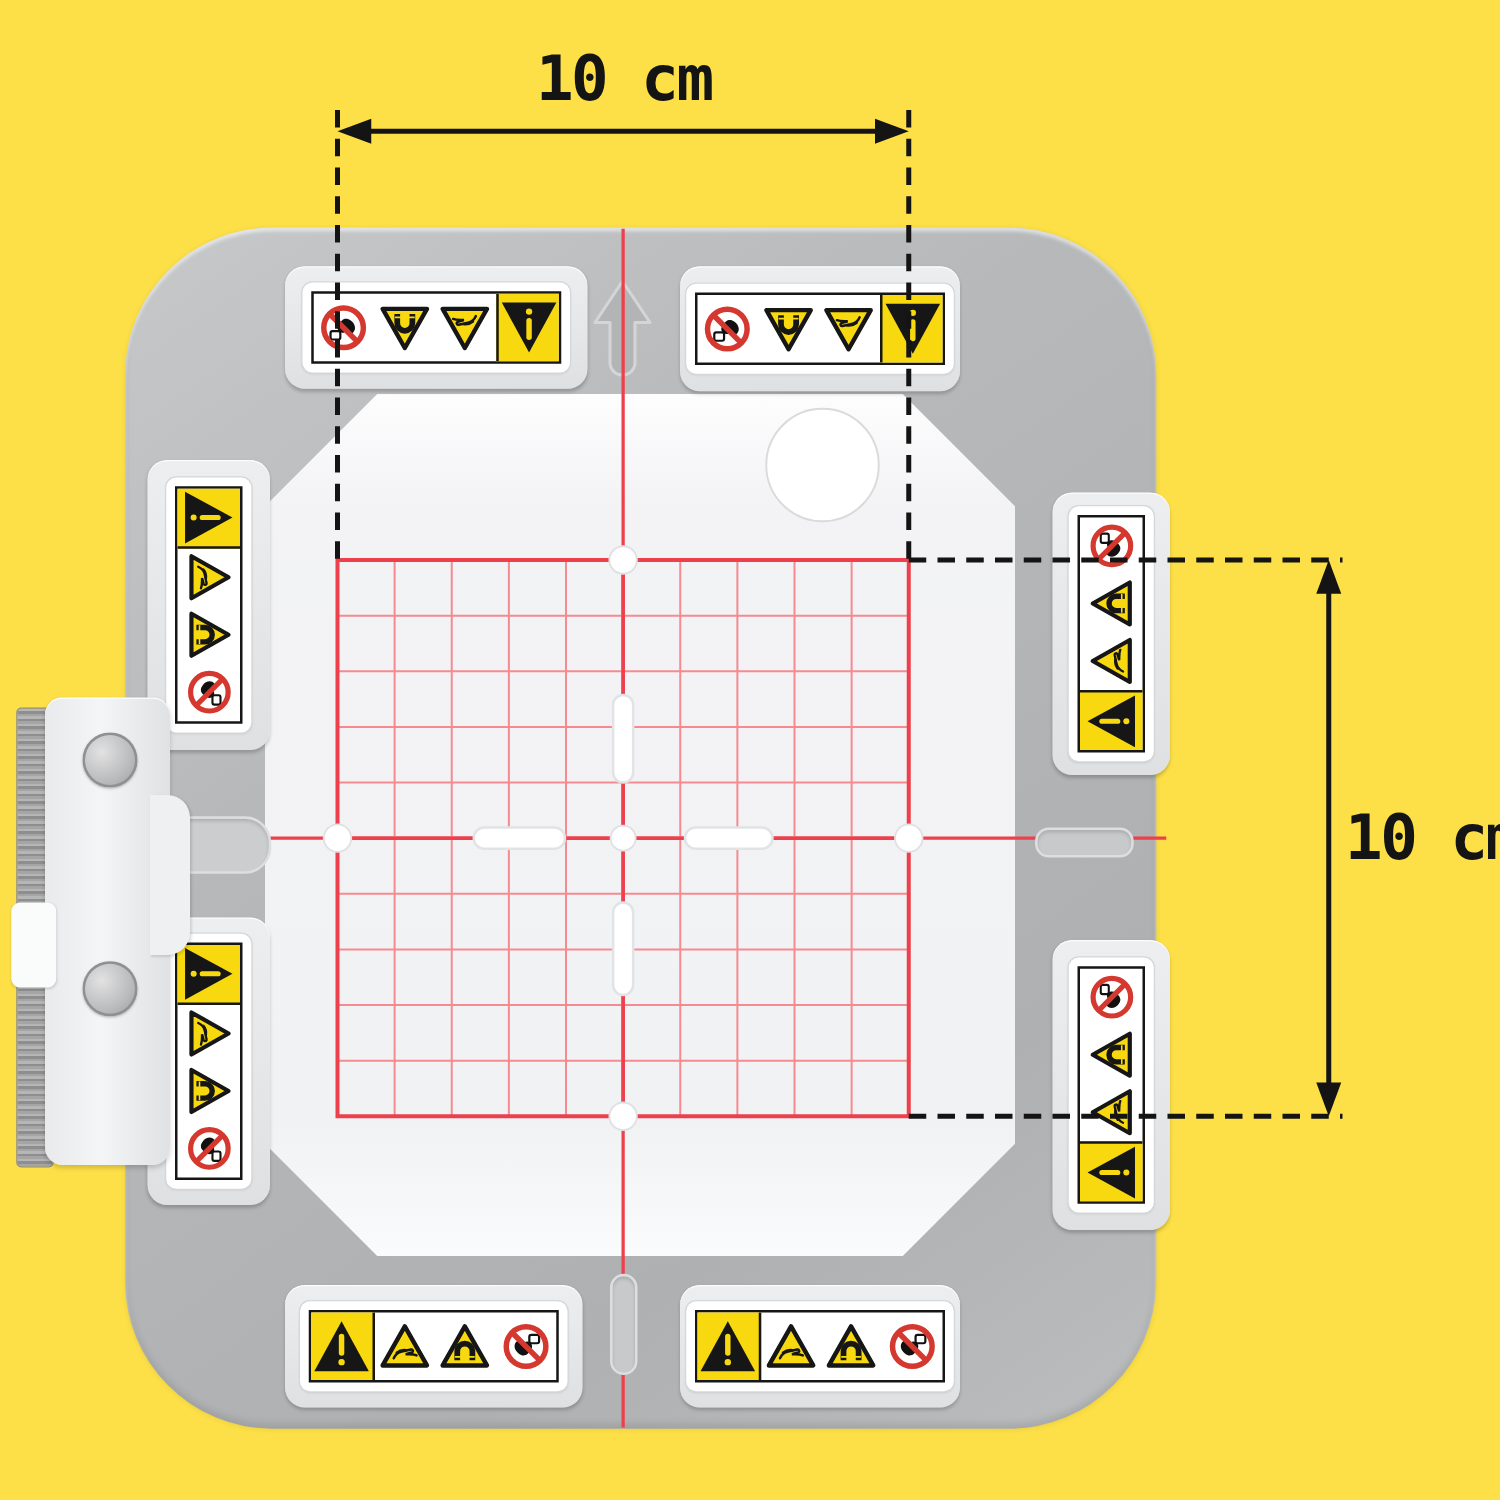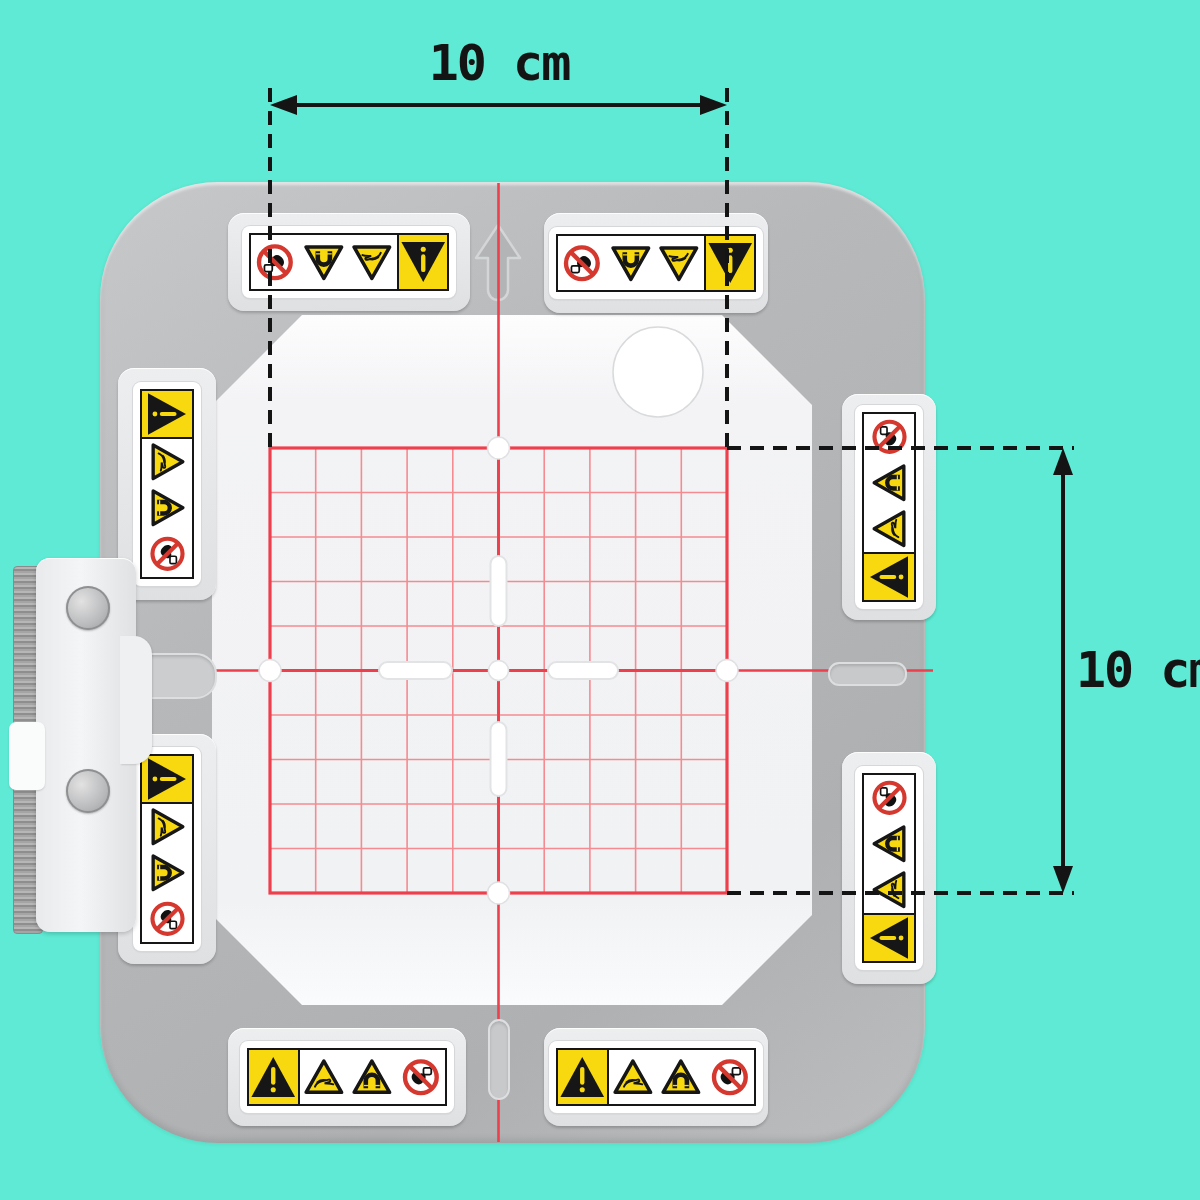--- a/index.html
+++ b/index.html
@@ -1,16 +1,16 @@
 <!DOCTYPE html>
 <html style="--frame_gray: #b7b9bb; --tab_gray: #e6e7e9; --fabric: #f3f3f5; --grid_major_red: #ee3f4c; --grid_minor_red: #f58b91; --warning_yellow: #f8d90f; --prohibition_red: #d4382e; --annotation_black: #141414;"><head>
 <meta charset="utf-8">
 <style>
   html,body{margin:0;padding:0;background:#fff;}
-  #canvas{position:relative;width:1200px;height:1200px;background:#5eead4;overflow:hidden;
+  #canvas{position:relative;width:1200px;height:1200px;background:#fde047;overflow:hidden;
           font-family:"Liberation Sans",sans-serif;}
 
   
   .frame{position:absolute;left:100px;top:182px;width:825px;height:961px;border-radius:118px;
          background:linear-gradient(145deg,#c6c8ca 0%,#b6b8ba 35%,#aeb0b2 75%,#bbbdbf 100%);
          box-shadow:inset 0 3px 3px rgba(255,255,255,.55), inset 0 -4px 6px rgba(0,0,0,.10), 0 1px 4px rgba(0,0,0,.08);}
   .fabric{position:absolute;left:212px;top:315px;width:600px;height:690px;
           background:linear-gradient(180deg,#fdfdfe 0%,#f3f3f5 13%,#f1f2f4 85%,#fafbfc 100%);
           clip-path:polygon(90px 0,510px 0,600px 90px,600px 600px,510px 690px,90px 690px,0 600px,0 90px);}
 

